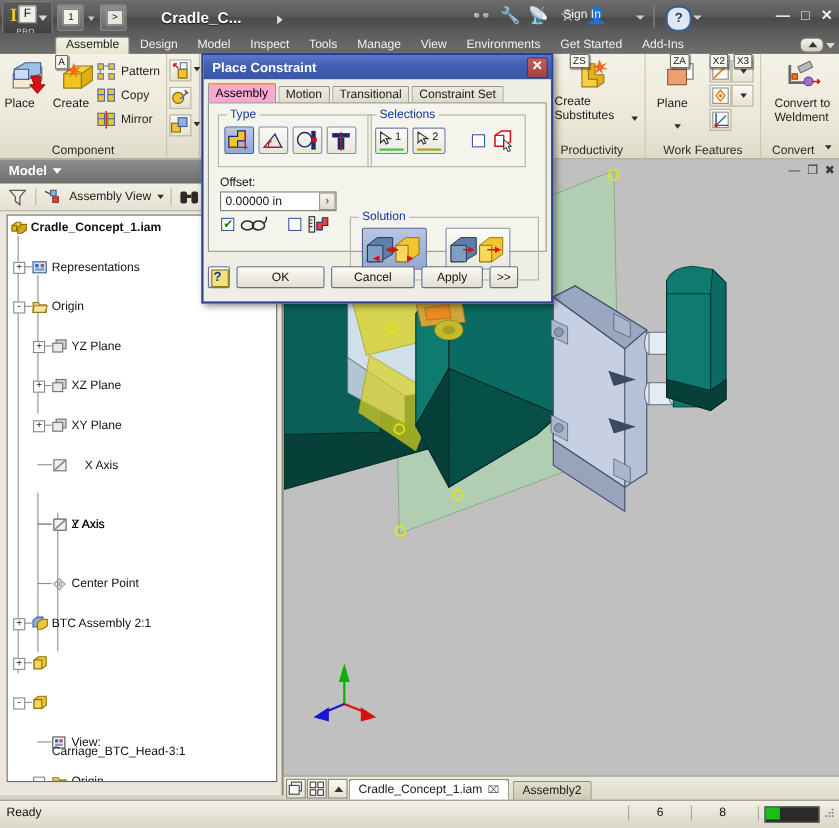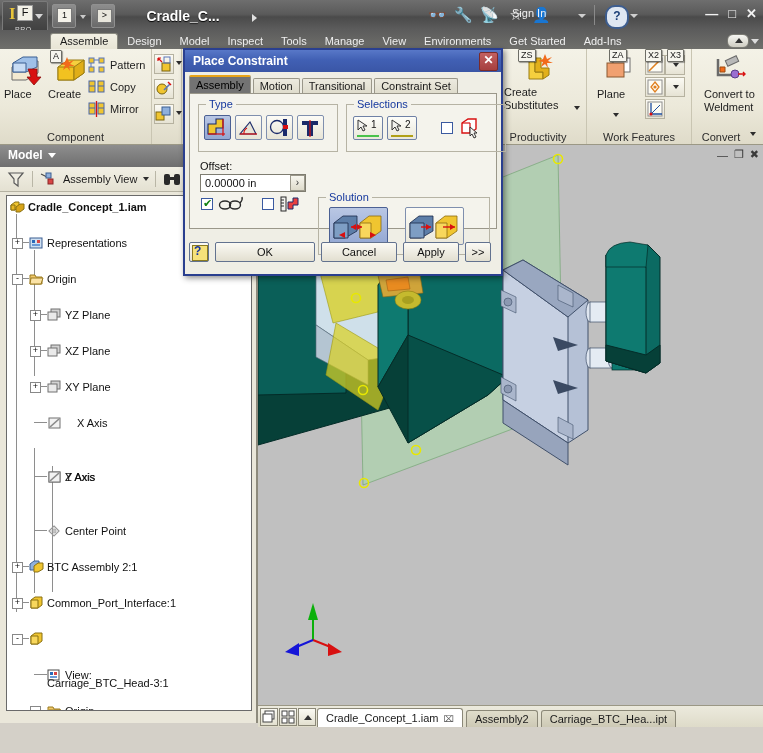--- a/index.html
+++ b/index.html
@@ -202,21 +202,21 @@
   }
   .dlg-close{
     position:absolute;right:3px;top:2px;width:17px;height:17px;
     background:linear-gradient(to bottom,#c26060,#a63f3f);border:1px solid #7a2a2a;border-radius:2px;
     color:#fff;font-size:12px;font-weight:bold;text-align:center;line-height:15px;
   }
   .dlg-tabs{position:absolute;left:4px;top:25px;display:flex;align-items:flex-end;}
   .dtab{height:16px;line-height:15px;padding:0 6px;font-size:11px;color:#1a1a1a;
     background:linear-gradient(to bottom,#eceadf,#dedbcb);border:1px solid #9a978a;
     border-bottom:none;border-radius:2px 2px 0 0;margin-right:2px;box-sizing:border-box;}
-  .dtab.active{background:#737373;height:19px;line-height:17px;border-top:2px solid #e8a317;color:#000;}
+  .dtab.active{background:#f9a8d4;height:19px;line-height:17px;border-top:2px solid #e8a317;color:#000;}
   .dlg-body{position:absolute;left:4px;top:43px;width:308px;height:136px;
     background:#f4f3ec;border:1px solid #9a978a;box-sizing:border-box;}
   .grp{position:absolute;border:1px solid #b6b3a4;box-sizing:border-box;}
   .grp-lbl{position:absolute;top:-7px;left:7px;background:#f4f3ec;padding:0 3px;font-size:11px;color:#15389e;}
   .cbtn{width:27px;height:25px;border:1px solid #7f8fae;background:linear-gradient(to bottom,#fcfbf6,#e7e4d6);
     position:relative;box-sizing:border-box;border-radius:2px;}
   .cbtn.sel{background:linear-gradient(to bottom,#b9c7e4,#93a7d2);border:1px solid #4b6093;}
   .selbtn{width:30px;height:24px;border:1px solid #6f81a6;background:linear-gradient(to bottom,#fdfdf9,#e9e7da);
     position:relative;box-sizing:border-box;border-radius:2px;}
   .offset-input{
@@ -659,21 +659,20 @@
 
       <div class="tnode" style="top:200px;">
         <span class="exp" style="left:5px;">+</span>
         <span class="dash" style="left:15px;"></span>
         <span class="ticon" style="left:22px;">
           <svg width="15" height="14" viewBox="0 0 15 14">
             <polygon points="2,4 6,1 13,1 13,9 9,12 2,12" fill="#f0c530" stroke="#8a7010"></polygon>
             <polygon points="2,4 9,4 9,12 2,12" fill="#f8d75c" stroke="#8a7010"></polygon>
           </svg>
         </span>
-        <span class="lbl" style="left:40px;">Common_Port_Interface:1</span>
       </div>
 
       <div class="tnode" style="top:218px;">
         <span class="exp" style="left:5px;">-</span>
         <span class="dash" style="left:15px;"></span>
         <span class="ticon" style="left:22px;">
           <svg width="15" height="14" viewBox="0 0 15 14">
             <polygon points="2,4 6,1 13,1 13,9 9,12 2,12" fill="#f0c530" stroke="#8a7010"></polygon>
             <polygon points="2,4 9,4 9,12 2,12" fill="#f8d75c" stroke="#8a7010"></polygon>
           </svg>
@@ -833,21 +832,21 @@
         </div>
         <div class="cbtn" style="position:absolute;left:98px;top:10px;">
           <svg width="25" height="23" viewBox="0 0 25 23" style="position:absolute;left:0;top:0;">
             <rect x="4" y="5" width="16" height="4" fill="#1a2a6a"></rect>
             <rect x="9" y="9" width="6" height="11" fill="#1a2a6a"></rect>
             <line x1="12" y1="4" x2="12" y2="21" stroke="#d81010" stroke-width="1.2"></line>
           </svg>
         </div>
       </div>
 
-      <div class="grp" style="left:156px;top:10px;width:160px;height:48px;text-align:center;">
+      <div class="grp" style="left:144px;top:10px;width:144px;height:48px;text-align:center;">
         <div class="grp-lbl">Selections</div>
         <div class="selbtn" style="position:absolute;left:6px;top:11px;">
           <svg width="16" height="14" viewBox="0 0 16 14" style="position:absolute;left:1px;top:2px;">
             <polygon points="3,1 3,11 6,8 8,12 10,11 8,7 12,7" fill="#f2f2ee" stroke="#333" stroke-width="1"></polygon>
           </svg>
           <span style="position:absolute;left:17px;top:2px;font-size:10px;color:#111;">1</span>
           <div style="position:absolute;left:3px;bottom:2px;width:22px;height:2px;background:#49c24a;"></div>
         </div>
         <div class="selbtn" style="position:absolute;left:40px;top:11px;">
           <svg width="16" height="14" viewBox="0 0 16 14" style="position:absolute;left:1px;top:2px;">
@@ -920,21 +919,21 @@
           </svg>
         </div>
       </div>
     </div>
 
     <div class="dlg-footer">
       <div class="helpsq">
         <div class="note"></div>
         <div class="q">?</div>
       </div>
-      <div class="dbtn" style="width:100px;">OK</div>
+      <div class="dbtn" style="width:80px;">OK</div>
       <div class="dbtn" style="width:76px;">Cancel</div>
       <div class="dbtn" style="width:56px;">Apply</div>
       <div class="dbtn" style="width:26px;">&gt;&gt;</div>
     </div>
   </div>
 
   <div class="docbar">
     <div class="docbtn">
       <svg width="16" height="16" viewBox="0 0 16 16" style="position:absolute;left:0;top:0;">
         <rect x="4" y="2" width="9" height="8" fill="#fff" stroke="#444"></rect>
@@ -949,17 +948,36 @@
         <rect x="9" y="9" width="5" height="5" fill="#fff" stroke="#444"></rect>
       </svg>
     </div>
     <div class="docbtn">
       <div style="position:absolute;left:5px;top:6px;width:0;height:0;border-left:4px solid transparent;border-right:4px solid transparent;border-bottom:5px solid #333;"></div>
     </div>
     <div class="doctab active">
       <span>Cradle_Concept_1.iam</span><span class="x">⌧</span>
     </div>
     <div class="doctab">Assembly2</div>
-    <div class="doctab">Carriage_BTC_Hea...ipt</div>
   </div>
 
+  <div class="statusbar">
+    <div class="status-text">Ready</div>
+    <div class="status-right">
+      <div class="status-cell">6</div>
+      <div class="status-cell">8</div>
+      <div class="status-meter">
+          <div class="meter-in"></div>
+        </div>
+      <div class="grip">
+        <svg width="10" height="10" viewBox="0 0 10 10">
+          <circle cx="8" cy="2" r="1" fill="#666"></circle>
+            <circle cx="5" cy="5" r="1" fill="#666"></circle>
+          <circle cx="8" cy="5" r="1" fill="#666"></circle>
+            <circle cx="2" cy="8" r="1" fill="#666"></circle>
+          <circle cx="5" cy="8" r="1" fill="#666"></circle>
+            <circle cx="8" cy="8" r="1" fill="#666"></circle>
+        </svg>
+      </div>
+    </div>
+  </div>
 
 </div>
 
 </body></html>

